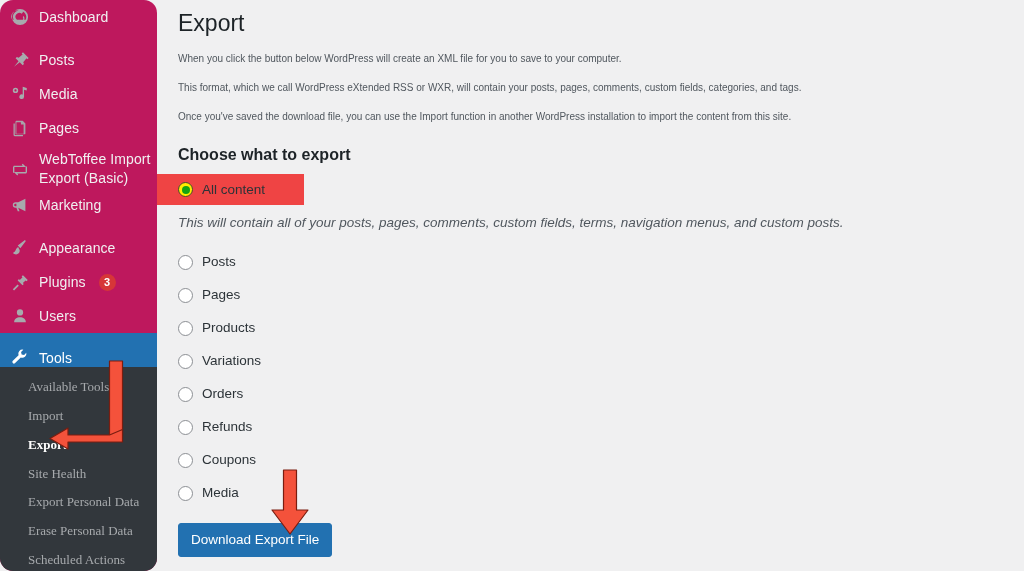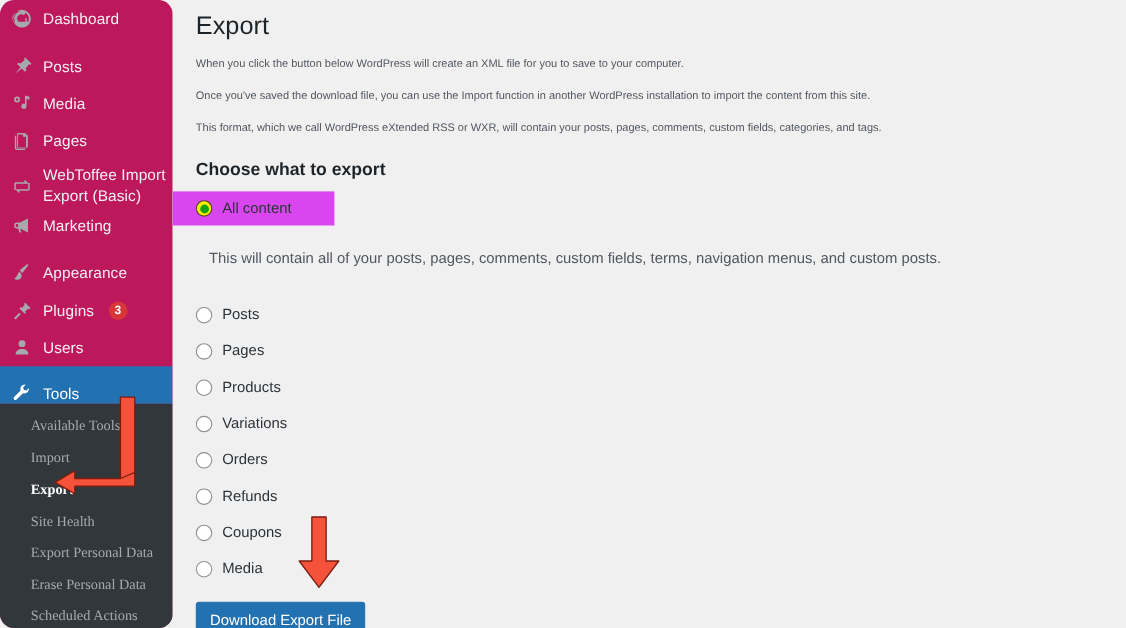--- a/index.html
+++ b/index.html
@@ -142,21 +142,21 @@
     line-height: 1.4;
   }
 
   .opt-row {
     display: flex;
     align-items: center;
     height: 25px;
     margin: 0;
   }
   .opt-row.highlighted {
-    background: #d946ef;
+    background: #ef4444;
     margin-left: -21px;
     padding-left: 21px;
     width: 126px;
     box-sizing: content-box;
     height: 31px;
   }
   .radio {
     width: 15px;
     height: 15px;
     min-width: 15px;
@@ -181,23 +181,24 @@
     display: block;
   }
   .opt-label {
     font-size: 13.5px;
     color: #2c3338;
     line-height: 1;
   }
   .opt-desc {
     font-size: 13.5px;
     color: #50575e;
-    margin: 12px;
+    margin: 0;
     padding: 8px 0 10px 0;
     line-height: 1.5;
+    font-style: italic;
   }
   .radio-list { padding-top: 2px; }
   .radio-list .opt-row { height: 33px; }
 
   #download-btn {
     display: inline-block;
     margin-top: 13px;
     background: #2271b1;
     border: 1px solid #2271b1;
     border-radius: 3px;
@@ -332,22 +333,22 @@
       <a class="submenu-item">Scheduled Actions</a>
     </div>
 
   </nav>
 
   <div id="main">
 
     <h1 id="page-title">Export</h1>
 
     <p class="intro-p">When you click the button below WordPress will create an XML file for you to save to your computer.</p>
+    <p class="intro-p">This format, which we call WordPress eXtended RSS or WXR, will contain your posts, pages, comments, custom fields, categories, and tags.</p>
     <p class="intro-p">Once you've saved the download file, you can use the Import function in another WordPress installation to import the content from this site.</p>
-    <p class="intro-p">This format, which we call WordPress eXtended RSS or WXR, will contain your posts, pages, comments, custom fields, categories, and tags.</p>
 
     <h2 class="section-title">Choose what to export</h2>
 
     <div class="opt-row highlighted">
       <span class="radio checked">
           <span class="dot"></span>
         </span>
       <span class="opt-label">All content</span>
     </div>
 

